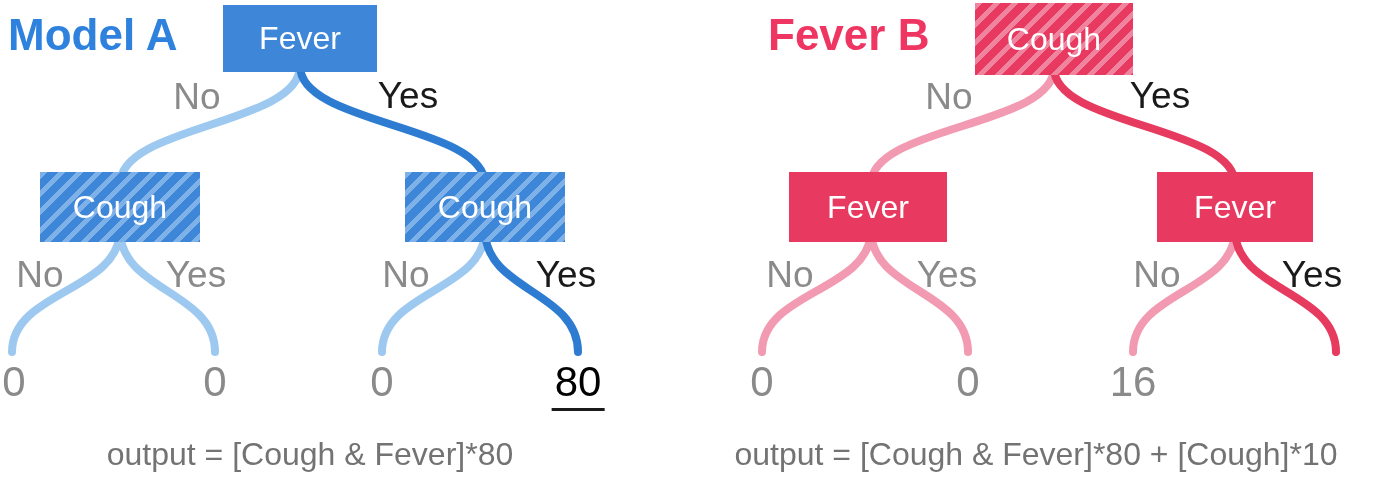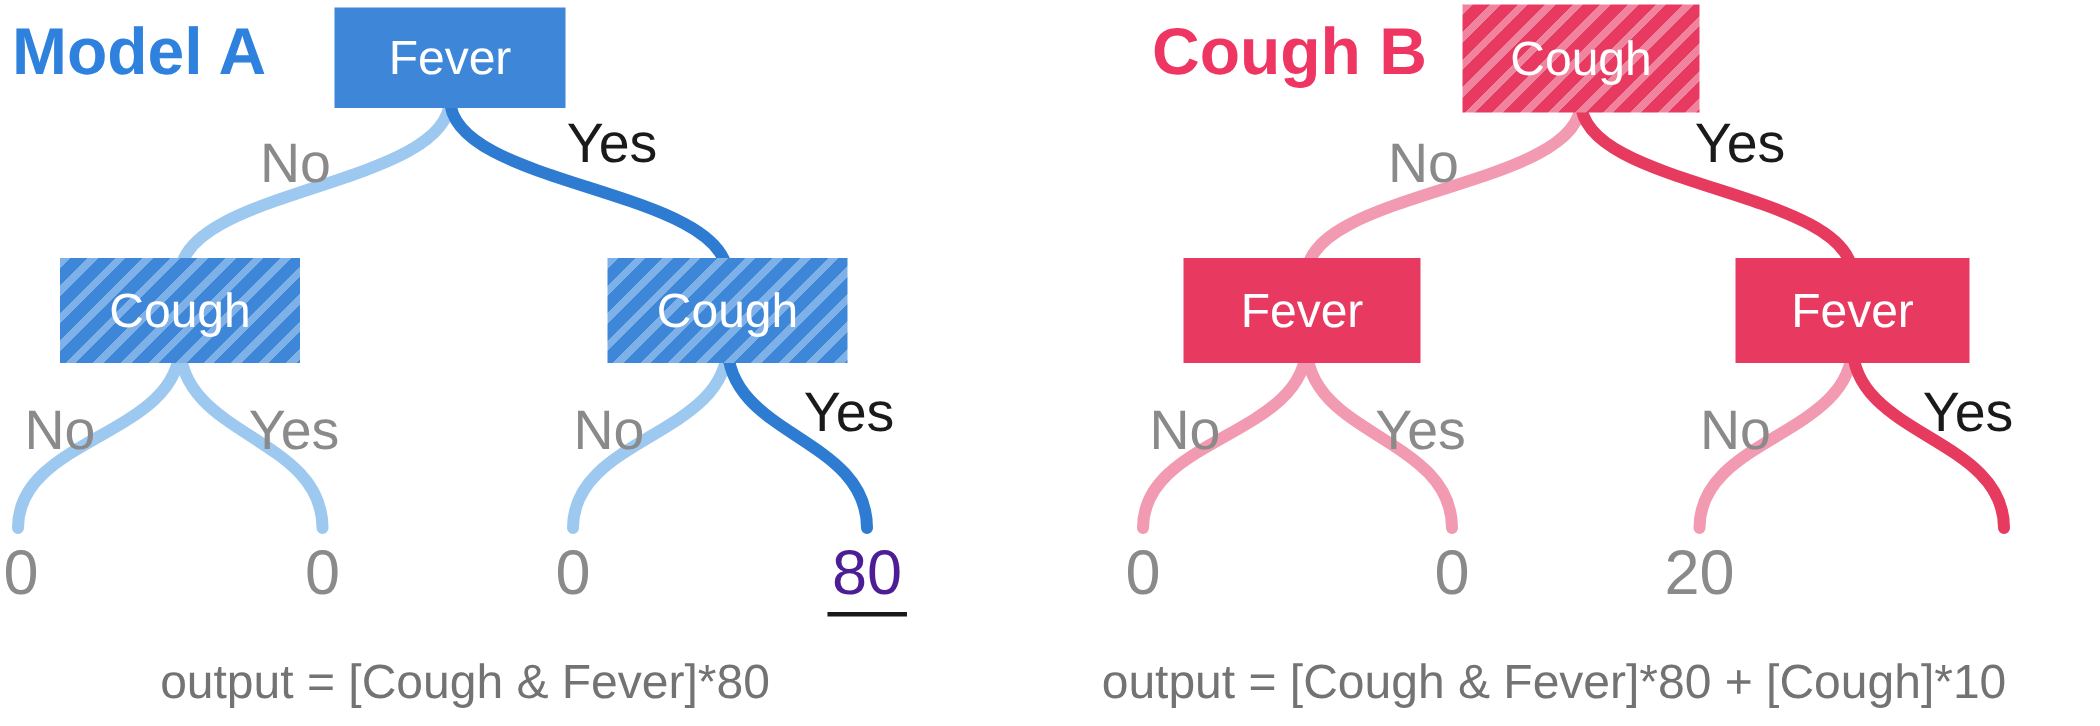--- a/index.html
+++ b/index.html
@@ -21,24 +21,24 @@
     color:#ffffff;font-size:32px;font-weight:500;
   }
   .solid-blue{background:#3e86d8;}
   .hatch-blue{background:repeating-linear-gradient(135deg,#7eb1e8 0 5px,#3e86d8 5px 13px);}
   .solid-red{background:#e83a60;}
   .hatch-red{background:repeating-linear-gradient(135deg,#f0849f 0 5px,#e83a60 5px 13px);}
   .title{position:absolute;font-size:44px;font-weight:600;white-space:nowrap;}
   .title-a{color:#2e82de;}
   .title-b{color:#ef3561;}
   .blabel{position:absolute;transform:translate(-50%,-50%);font-size:37px;white-space:nowrap;}
-  .gray{color:#8a8a8a;margin-top:12px;}
+  .gray{color:#8a8a8a;}
   .black{color:#1a1a1a;}
   .leaf{position:absolute;top:358px;transform:translateX(-50%);font-size:42px;color:#8a8a8a;white-space:nowrap;}
-  .leaf.hl{color:#4c1d95;border-bottom:3px solid #1a1a1a;padding:0 3px 2px 3px;}
+  .leaf.hl{color:#000000;border-bottom:3px solid #1a1a1a;padding:0 3px 2px 3px;}
   .caption{position:absolute;top:436px;transform:translateX(-50%);font-size:32px;color:#737373;white-space:nowrap;}
 </style>
 </head>
 <body>
 
 <div class="canvas">
 
   <svg class="curves" width="1400" height="484" viewBox="0 0 1400 484">
 
     <path class="curve blue-l" d="M300,66 C300,125 120,125 120,184"></path>
@@ -77,38 +77,38 @@
   <div class="blabel gray" style="left:406px;top:275px">No</div>
   <div class="blabel black" style="left:566px;top:275px">Yes</div>
 
   <div class="leaf" style="left:14px">0</div>
   <div class="leaf" style="left:215px">0</div>
   <div class="leaf" style="left:382px">0</div>
   <div class="leaf hl" style="left:578px">80</div>
 
   <div class="caption" style="left:310px">output = [Cough &amp; Fever]*80</div>
 
-  <div class="title title-b" style="left:768px;top:10px">Cough B</div>
+  <div class="title title-b" style="left:768px;top:10px">Fever B</div>
 
   <div class="node hatch-red" style="left:975px;top:3px;width:158px;height:72px">
     <span>Cough</span>
   </div>
   <div class="node solid-red" style="left:789px;top:172px;width:158px;height:70px">
     <span>Fever</span>
   </div>
   <div class="node solid-red" style="left:1157px;top:172px;width:156px;height:70px">
     <span>Fever</span>
   </div>
 
   <div class="blabel gray" style="left:949px;top:97px">No</div>
   <div class="blabel black" style="left:1160px;top:96px">Yes</div>
   <div class="blabel gray" style="left:790px;top:275px">No</div>
   <div class="blabel gray" style="left:947px;top:275px">Yes</div>
   <div class="blabel gray" style="left:1157px;top:275px">No</div>
   <div class="blabel black" style="left:1312px;top:275px">Yes</div>
 
   <div class="leaf" style="left:762px">0</div>
   <div class="leaf" style="left:968px">0</div>
-  <div class="leaf" style="left:1133px">20</div>
+  <div class="leaf" style="left:1133px">16</div>
 
   <div class="caption" style="left:1036px">output = [Cough &amp; Fever]*80 + [Cough]*10</div>
 
 </div>
 
 </body></html>

